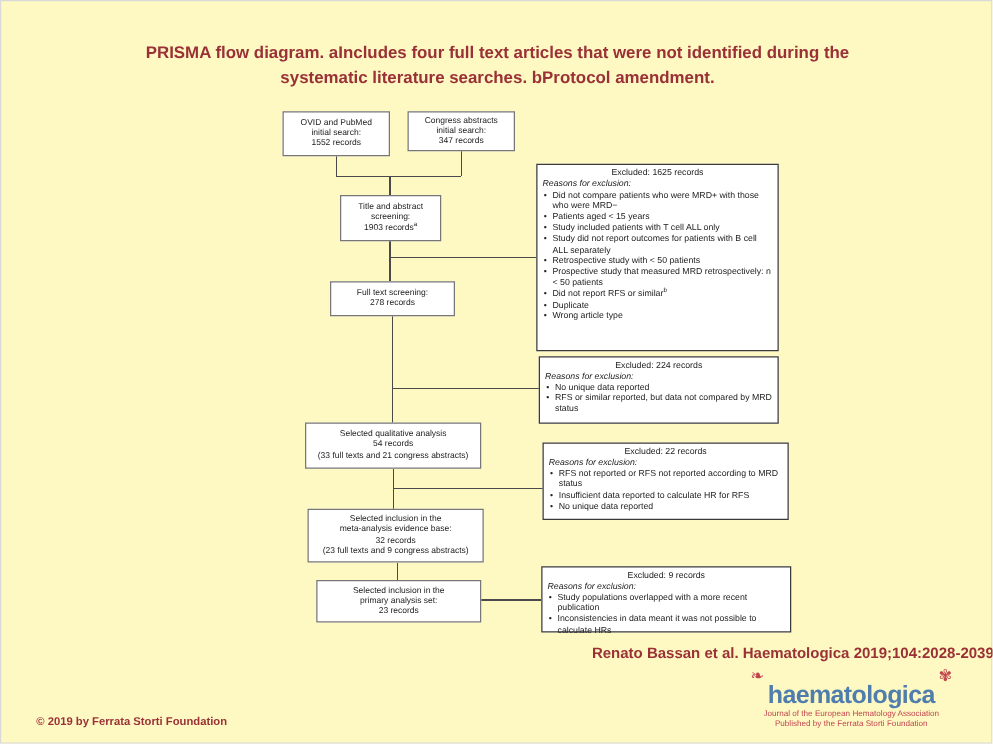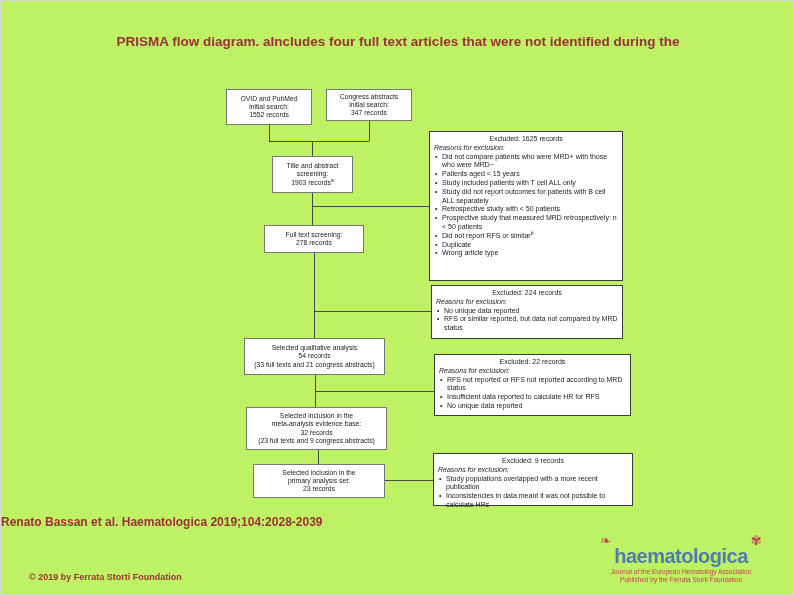--- a/index.html
+++ b/index.html
@@ -1,17 +1,17 @@
 <!DOCTYPE html>
 <html style="--title-color: #9a3136; --logo-blue: #4f7dad; --logo-red: #c2454e; --box-border: #777777; --exbox-border: #3a3a3a;"><head>
 <meta charset="utf-8">
 <style>
   html,body{margin:0;padding:0;background:#ffffff;}
   body{width:794px;height:595px;font-family:"Liberation Sans",sans-serif;overflow:hidden;}
-  .slide{position:relative;width:794px;height:595px;background:#bef264;box-sizing:border-box;border:1px solid #d9d9d9;}
+  .slide{position:relative;width:794px;height:595px;background:#fef9c3;box-sizing:border-box;border:1px solid #d9d9d9;}
 
   .title{position:absolute;top:31px;left:0;width:794px;text-align:center;
          font-weight:bold;font-size:13.5px;line-height:1.5;color:var(--title-color,#9a3136);}
 
   .diagram{position:absolute;left:0;top:0;width:794px;height:595px;}
   .lines{position:absolute;left:0;top:0;}
 
   .box{position:absolute;border:1px solid var(--box-border,#777);background:#fff;
        font-size:6.8px;line-height:1.22;text-align:center;color:#222;
        display:flex;flex-direction:column;justify-content:center;
@@ -20,39 +20,40 @@
   .exbox{position:absolute;border:1px solid var(--exbox-border,#3a3a3a);background:#fff;
          font-size:7px;line-height:8.8px;text-align:left;color:#222;
          padding:3px 4px;box-sizing:border-box;}
   .exhdr{text-align:center;}
   .exreason{font-style:italic;}
   .exbox ul{margin:0;padding:0;list-style:none;}
   .exbox li{position:relative;padding-left:8px;}
   .exbox li::before{content:"•";position:absolute;left:1px;top:0;}
   sup{font-size:5px;line-height:0;}
 
-  .citation{position:absolute;top:514px;left:0;width:794px;text-align:left;
+  .citation{position:absolute;top:514px;left:0;width:794px;text-align:right;
             font-weight:bold;font-size:12px;color:var(--title-color,#9a3136);}
 
   .copyright{position:absolute;left:28px;bottom:12px;font-size:9px;
              color:var(--title-color,#9a3136);font-weight:bold;}
 
   .logo{position:absolute;right:14px;bottom:10px;width:196px;text-align:center;}
   .logo-row{display:flex;align-items:center;justify-content:center;gap:3px;}
   .logo-word{font-weight:bold;font-size:20px;letter-spacing:-0.5px;color:var(--logo-blue,#4f7dad);margin-top:32px;}
   .logo-icon{font-size:13px;color:var(--logo-red,#c2454e);}
   .logo-tagline{font-size:6.5px;line-height:1.25;color:var(--logo-red,#c2454e);}
 </style>
 </head>
 <body>
 
 <div class="slide">
 
   <div class="title">
     <div>PRISMA flow diagram. aIncludes four full text articles that were not identified during the</div>
+    <div>systematic literature searches. bProtocol amendment.</div>
   </div>
 
   <div class="diagram">
 
     <svg class="lines" width="794" height="595" viewBox="0 0 794 595">
       <path d="M268,124 V140 M368,120 V140 M268,140 H368 M311,140 V155 M311,192 V224 M311,205 H428 M313,252 V337 M313,310 H430 M314,374 V406 M314,390 H433 M317,449 V463 M384,479 H432" stroke="#4a4a4a" stroke-width="1" fill="none" shape-rendering="crispEdges"></path>
     </svg>
 
     <div class="box" style="left:225px;top:88px;width:86px;height:36px">
       <div>OVID and PubMed</div>

